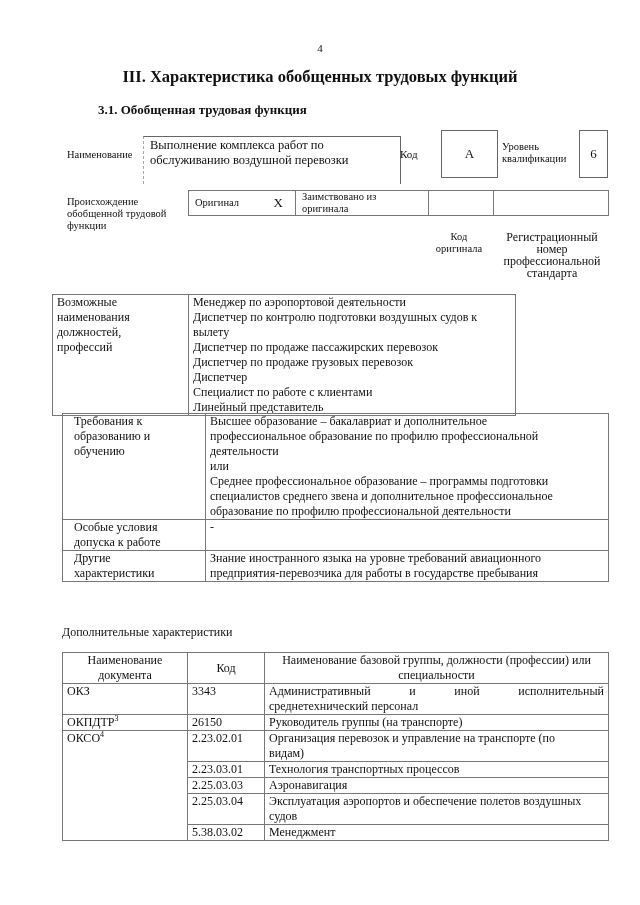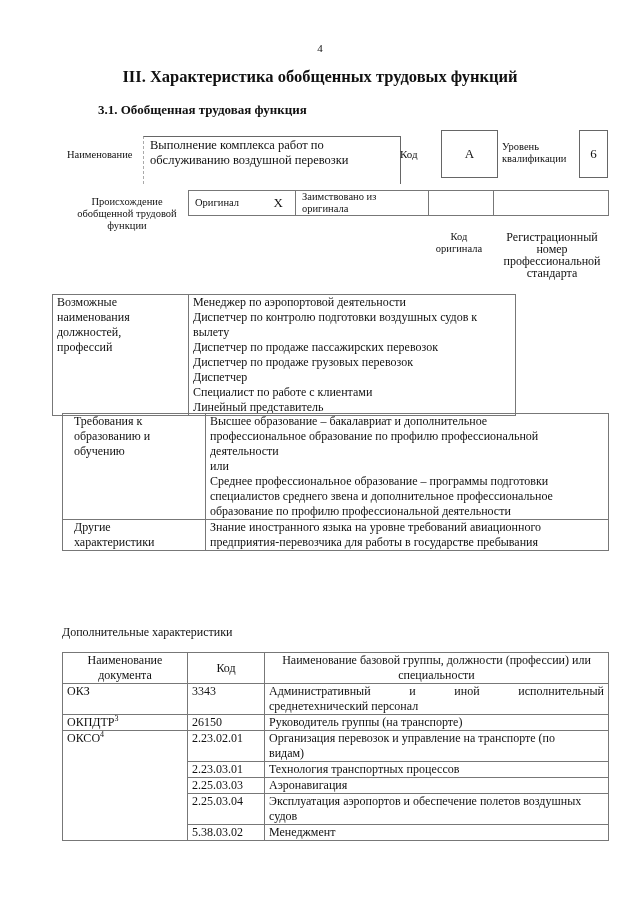--- a/index.html
+++ b/index.html
@@ -12,21 +12,21 @@
   .box { border: 1px solid #666; box-sizing: border-box; }
 
   .name-lbl { left: 67px; top: 149px; font-size: 10.5px; }
   .name-box { left: 143px; top: 136px; width: 250px; height: 46px; font-size: 12.5px; line-height: 15px;
               padding: 1px 0 0 6px; border-top: 1px solid #666; border-right: 1px solid #666; border-left: 1px dashed #aaa; border-bottom: none; }
   .kod-lbl { left: 400px; top: 148px; font-size: 11px; }
   .kod-box { left: 441px; top: 130px; width: 57px; height: 48px; display:flex; align-items:center; justify-content:center; font-size: 13px; }
   .lvl-lbl { left: 502px; top: 141px; font-size: 10.5px; line-height: 12px; }
   .lvl-box { left: 579px; top: 130px; width: 29px; height: 48px; display:flex; align-items:center; justify-content:center; font-size: 13px; }
 
-  .orig-lbl { left: 67px; top: 196px; font-size: 10.5px; line-height: 12px; width: 120px; text-align: center; }
+  .orig-lbl { left: 67px; top: 196px; font-size: 10.5px; line-height: 12px; width: 120px; }
   .orig-table { left: 188px; top: 190px; width: 421px; height: 22px; border-collapse: collapse; }
   .orig-table td { border: 1px solid #777; font-size: 10.5px; line-height: 12px; padding: 0 6px; vertical-align: middle; }
   .orig-caption1 { left: 428px; top: 231px; width: 62px; text-align: center; font-size: 10.5px; line-height: 12px; }
   .orig-caption2 { left: 495px; top: 231px; width: 114px; text-align: center; font-size: 12px; line-height: 12px; }
 
   table.grid { position: absolute; border-collapse: collapse; }
   table.grid td { border: 1px solid #777; font-size: 12px; line-height: 15px; vertical-align: top; padding: 0 4px; }
   .t1 { left: 52px; top: 294px; width: 464px; }
   .t1 td.l { width: 127px; }
   .t2 { left: 62px; top: 413px; width: 547px; }
@@ -127,20 +127,29 @@
       <span class="line">профессиональное образование по профилю профессиональной</span>
       <span class="line">деятельности</span>
       <span class="line">или</span>
       <span class="line">Среднее профессиональное образование – программы подготовки</span>
       <span class="line">специалистов среднего звена и дополнительное профессиональное</span>
       <span class="line">образование по профилю профессиональной деятельности</span>
     </td>
   </tr>
   <tr>
     <td class="l">
+      <span class="line">Особые условия</span>
+      <span class="line">допуска к работе</span>
+    </td>
+    <td>
+      <span class="line">-</span>
+    </td>
+  </tr>
+  <tr>
+    <td class="l">
       <span class="line">Другие</span>
       <span class="line">характеристики</span>
     </td>
     <td>
       <span class="line">Знание иностранного языка на уровне требований авиационного</span>
       <span class="line">предприятия-перевозчика для работы в государстве пребывания</span>
     </td>
   </tr>
 </tbody>
   </table>

